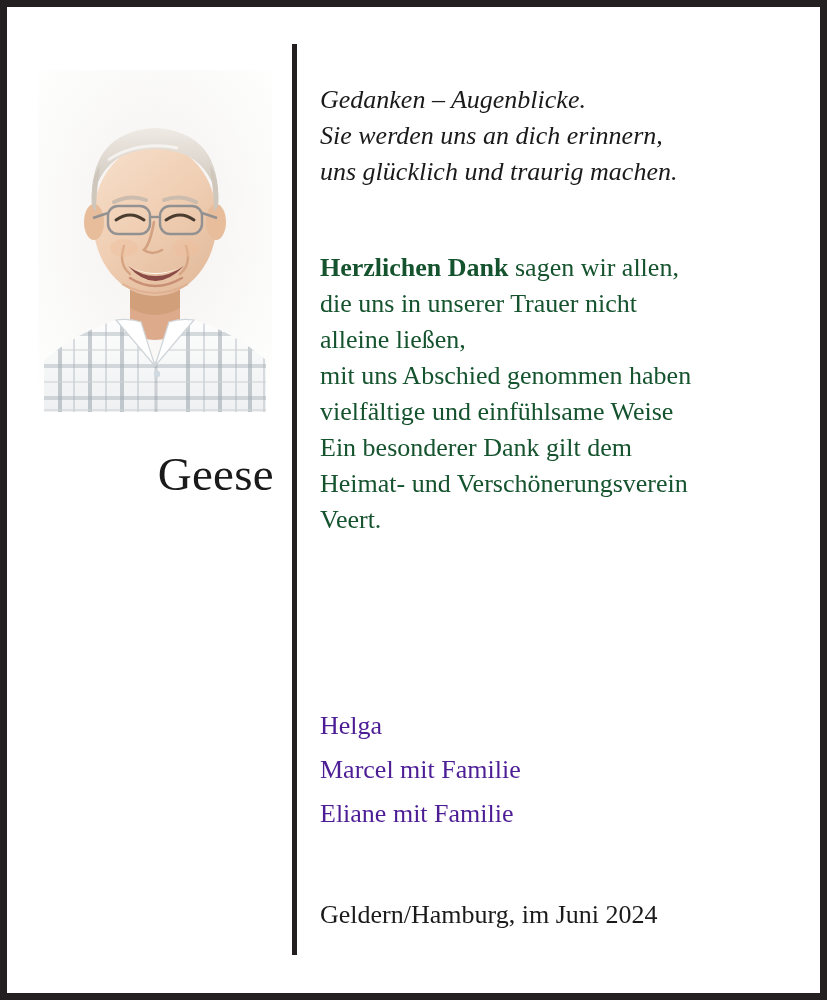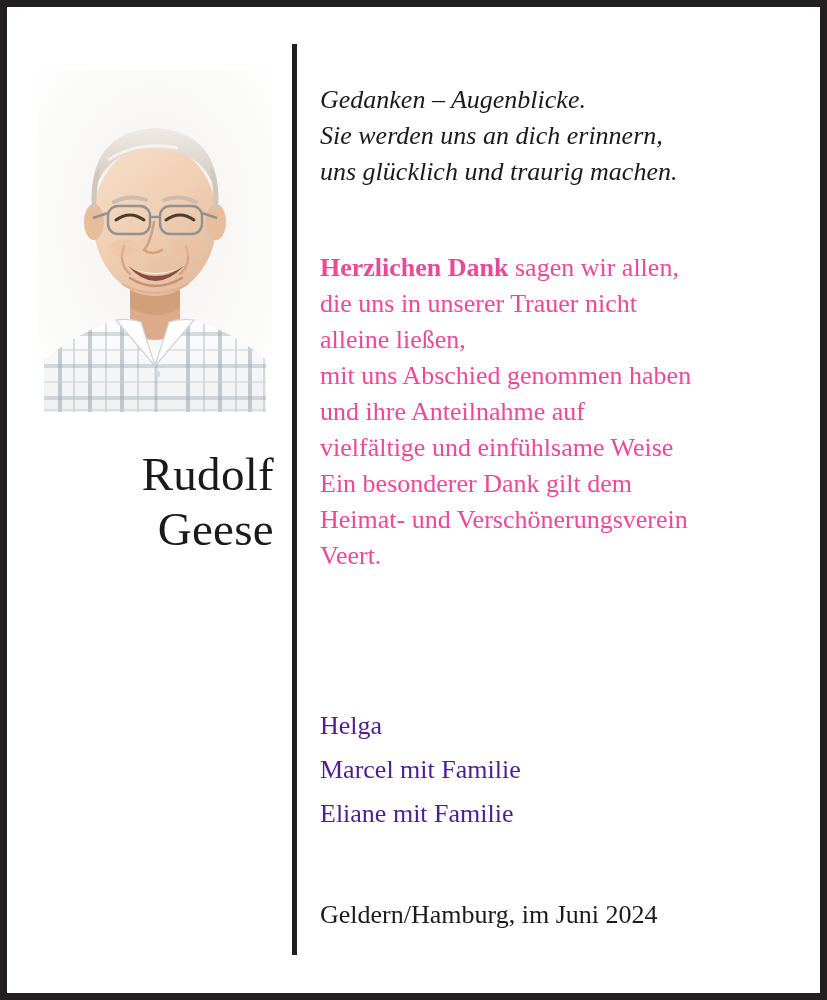--- a/index.html
+++ b/index.html
@@ -118,21 +118,21 @@
   }
   .epigraph-line { white-space: nowrap; }
 
   .thanks {
     position: absolute;
     left: 23px;
     top: 243px;
     width: 495px;
     font-size: 26px;
     line-height: 36px;
-    color: #ec4899;
+    color: #14532d;
   }
   .thanks-line { white-space: nowrap; }
   .thanks-lead { font-weight: bold; }
 
   .signers {
     position: absolute;
     left: 23px;
     top: 697px;
     width: 490px;
     font-size: 26px;
@@ -271,41 +271,39 @@
           <path d="M84 214 Q117 232 150 214" stroke="#ddab8b" stroke-width="2" fill="none" opacity="0.7"></path>
           <ellipse cx="86" cy="178" rx="14" ry="9" fill="#eebf9d" opacity="0.45"></ellipse>
           <ellipse cx="148" cy="178" rx="14" ry="9" fill="#eebf9d" opacity="0.45"></ellipse>
 
           <rect x="0" y="0" width="234" height="342" fill="none"></rect>
         </g>
       </svg>
     </div>
 
     <div class="name-block">
-      <div class="name-line">Rudolf</div>
       <div class="name-line">Geese</div>
     </div>
 
 
   </div>
 
   <div class="right-col">
 
     <div class="epigraph">
       <div class="epigraph-line">Gedanken – Augenblicke.</div>
       <div class="epigraph-line">Sie werden uns an dich erinnern,</div>
       <div class="epigraph-line">uns glücklich und traurig machen.</div>
     </div>
 
     <div class="thanks">
       <div class="thanks-line"><span class="thanks-lead">Herzlichen Dank</span><span> sagen wir allen,</span></div>
       <div class="thanks-line">die uns in unserer Trauer nicht</div>
       <div class="thanks-line">alleine ließen,</div>
       <div class="thanks-line">mit uns Abschied genommen haben</div>
-      <div class="thanks-line">und ihre Anteilnahme auf</div>
       <div class="thanks-line">vielfältige und einfühlsame Weise</div>
       <div class="thanks-line">Ein besonderer Dank gilt dem</div>
       <div class="thanks-line">Heimat- und Verschönerungsverein</div>
       <div class="thanks-line">Veert.</div>
     </div>
 
     <div class="signers">
       <div class="signer-line">Helga</div>
       <div class="signer-line">Marcel mit Familie</div>
       <div class="signer-line">Eliane mit Familie</div>

